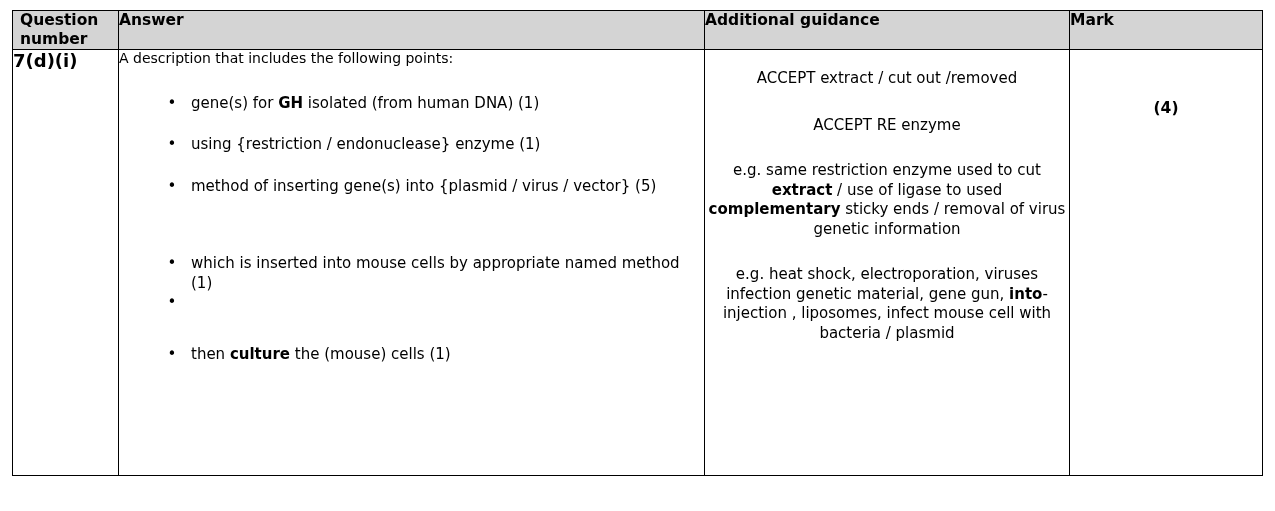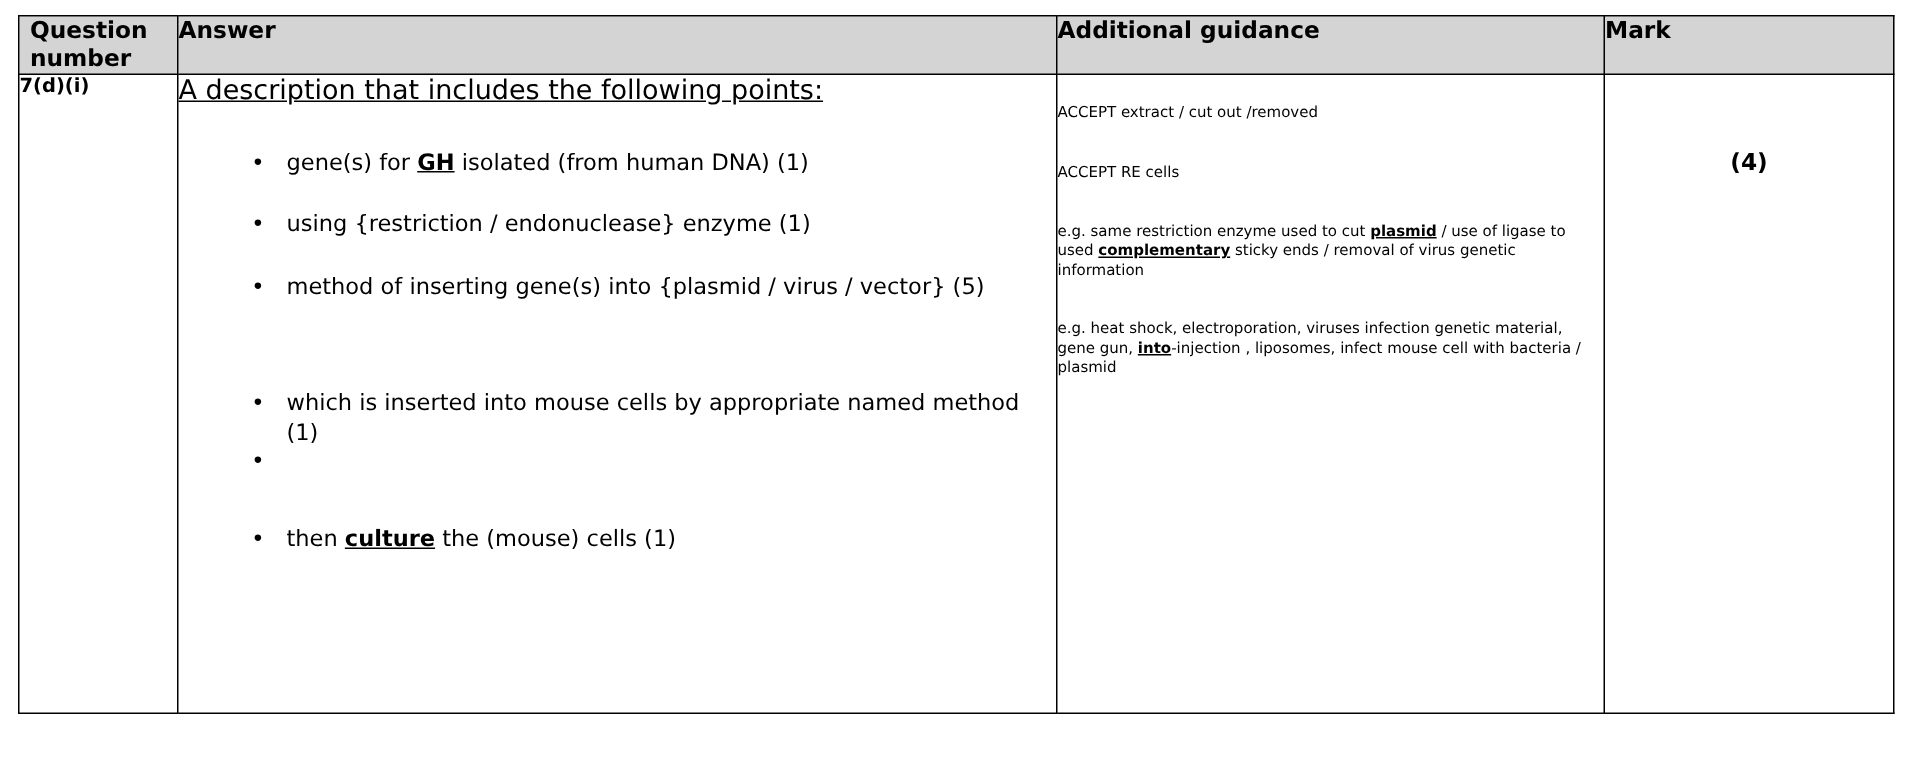--- a/index.html
+++ b/index.html
@@ -50,43 +50,42 @@
     line-height: 1.22;
     font-size: 15.5px;
     height: 38px;
   }
   thead th.qnum-head { padding-left: 7px; }
 
   
   td.qnum {
     font-weight: bold;
     padding: 9px 0 0 7px;
-    font-size: 13px;
+    font-size: 18px;
     white-space: nowrap;
   }
   td.answer {
     padding: 9px 8px 8px 10px;
     height: 425px;
   }
   td.guidance {
     padding: 9px 8px 8px 7px;
   }
   td.mark {
     text-align: center;
     font-weight: bold;
     font-size: 15.5px;
     padding: 0;
   }
 
   
   .intro {
     line-height: 1.25;
     margin: 0 0 0 0;
-    font-size: 18px;
-    text-decoration: underline;
+    font-size: 14px;
   }
   ul.points {
     list-style: none;
     margin: 0;
     padding: 0;
   }
   ul.points li {
     position: relative;
     padding-left: 72px;
     line-height: 1.30;
@@ -105,31 +104,32 @@
 
   
   .gap-26 { height: 26px; }
   .gap-22 { height: 22px; }
   .gap-58 { height: 58px; }
   .gap-52 { height: 52px; }
 
   
   .g-block {
     line-height: 1.30;
-    font-size: 10px;
+    font-size: 15px;
+    text-align: center;
   }
   .g-gap-19 { height: 19px; }
   .g-gap-27 { height: 27px; }
   .g-gap-26 { height: 26px; }
 
   
   .mark-inner {
     padding-top: 49px;
   }
-  b, strong { font-weight: bold; text-decoration: underline; }
+  b, strong { font-weight: bold; }
 </style>
 </head>
 <body>
 
 <div class="sheet">
 
   <table class="markscheme">
     <colgroup>
       <col class="c-qnum">
       <col class="c-ans">
@@ -201,25 +201,25 @@
         </td>
 
         <td class="guidance">
 
           <div class="g-gap-19"></div>
 
           <div class="g-block">ACCEPT extract / cut out /removed</div>
 
           <div class="g-gap-27"></div>
 
-          <div class="g-block">ACCEPT RE cells</div>
+          <div class="g-block">ACCEPT RE enzyme</div>
 
           <div class="g-gap-26"></div>
 
-          <div class="g-block"><span>e.g. same restriction enzyme used to cut </span><b>plasmid</b><span> / use of ligase to used </span><b>complementary</b><span> sticky ends / removal of virus genetic information</span></div>
+          <div class="g-block"><span>e.g. same restriction enzyme used to cut </span><b>extract</b><span> / use of ligase to used </span><b>complementary</b><span> sticky ends / removal of virus genetic information</span></div>
 
           <div class="g-gap-26"></div>
 
           <div class="g-block"><span>e.g. heat shock, electroporation, viruses infection genetic material, gene gun, </span><b>into</b><span>-injection , liposomes, infect mouse cell with bacteria / plasmid</span></div>
 
         </td>
 
         <td class="mark">
           <div class="mark-inner">(4)</div>
         </td>

